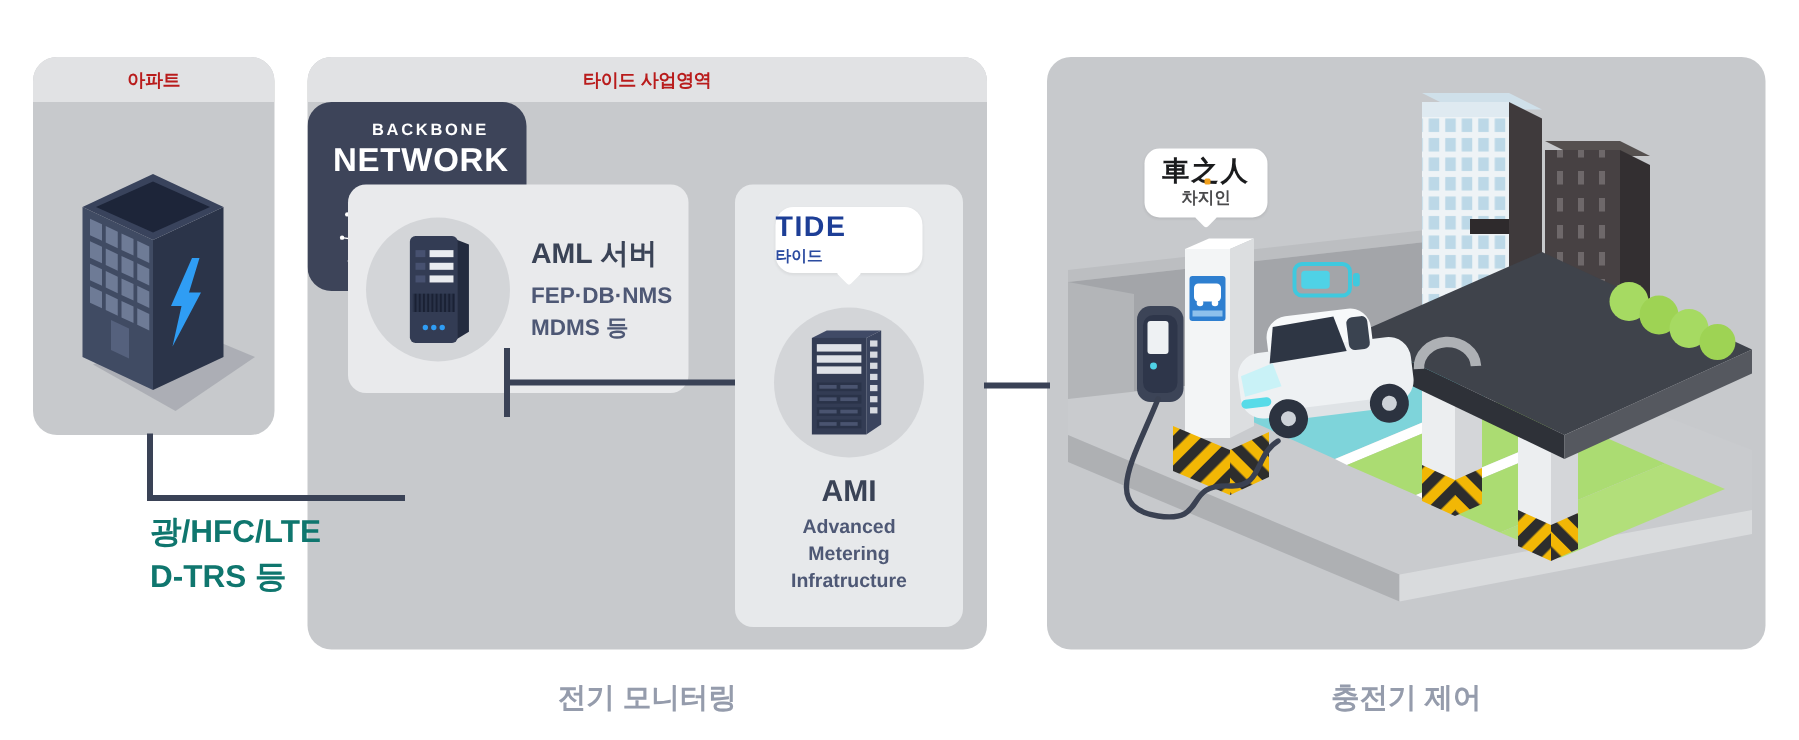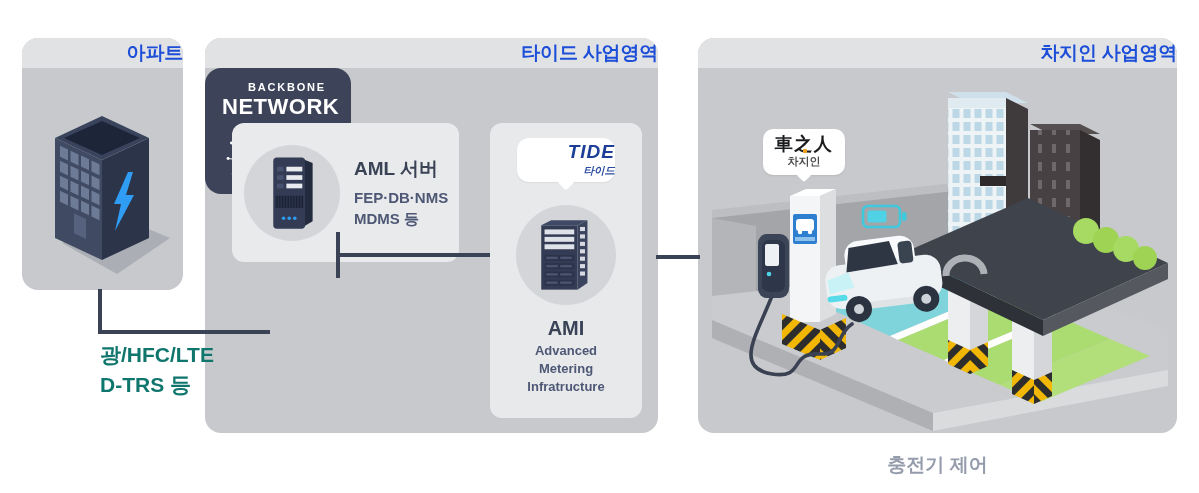--- a/index.html
+++ b/index.html
@@ -2,22 +2,22 @@
 <html><head>
 <meta charset="utf-8">
 <style>
   html,body{margin:0;padding:0;background:#fff;}
   *{box-sizing:border-box;}
   body{font-family:"Liberation Sans","DejaVu Sans",sans-serif;}
   .canvas{position:relative;width:1199px;height:493px;background:#ffffff;overflow:hidden;}
 
   
   .panel{position:absolute;border-radius:16px;overflow:hidden;background:#c7c9cc;}
-  .panel-header{height:30px;background:#e1e2e4;display:flex;align-items:center;justify-content:flex-end;
-    font-size:19px;font-weight:bold;color:#1d4ed8;letter-spacing:-0.2px;}
+  .panel-header{height:30px;background:#e1e2e4;display:flex;align-items:center;justify-content:center;
+    font-size:12px;font-weight:bold;color:#b91c1c;letter-spacing:-0.2px;}
   #panel-apartment{left:22px;top:38px;width:161px;height:252px;}
   #panel-tide{left:205px;top:38px;width:453px;height:395px;}
   #panel-chargein{left:698px;top:38px;width:479px;height:395px;}
   .panel-body{position:relative;width:100%;height:calc(100% - 30px);}
 
   
   .conn{position:absolute;background:#3a4256;z-index:6;}
 
   
   .caption{position:absolute;top:452px;font-size:19px;font-weight:bold;color:#959cac;text-align:center;}
@@ -29,21 +29,21 @@
   .inner-box{position:absolute;border-radius:12px;background:#e9eaec;}
   #aml-box{left:27px;top:55px;width:227px;height:139px;display:flex;align-items:center;}
   .circle-badge{border-radius:50%;background:#d3d5d8;display:flex;align-items:center;justify-content:center;flex:none;}
   #aml-circle{width:96px;height:96px;margin-left:12px;}
   .aml-text{margin-left:14px;}
   .aml-title{font-size:19px;font-weight:bold;color:#3a4356;margin-bottom:5px;}
   .aml-sub{font-size:15px;font-weight:bold;color:#4e5875;line-height:1.4;}
 
   #ami-box{left:285px;top:55px;width:152px;height:295px;background:#e7e9eb;display:flex;flex-direction:column;align-items:center;}
   .tide-bubble{margin-top:15px;width:98px;height:44px;background:#fff;border-radius:12px;position:relative;
-    display:flex;flex-direction:column;align-items:flex-end;justify-content:center;box-shadow:0 1px 2px rgba(0,0,0,.06);font-style:italic;}
+    display:flex;flex-direction:column;align-items:flex-start;justify-content:center;box-shadow:0 1px 2px rgba(0,0,0,.06);}
   .tide-bubble:after{content:"";position:absolute;left:50%;bottom:-6px;width:12px;height:12px;background:#fff;
     transform:translateX(-50%) rotate(45deg);border-radius:2px;}
   .tide-logo{font-size:19px;font-weight:800;color:#1d3e96;letter-spacing:1px;line-height:1;}
   .tide-sub{font-size:10.5px;font-weight:bold;color:#2b4ba0;margin-top:3px;}
   #ami-circle{width:100px;height:100px;margin-top:23px;}
   .ami-title{font-size:20px;font-weight:bold;color:#3a4356;margin-top:12px;}
   .ami-sub{font-size:13px;font-weight:bold;color:#4e5875;line-height:1.38;text-align:center;margin-top:2px;}
 
   #backbone-box{left:63px;top:239px;width:146px;height:126px;background:#3d4459;border-radius:16px;
     padding:13px 0 0 17px;z-index:7;}
@@ -248,23 +248,20 @@
               <circle cx="122" cy="13" r="6"></circle>
               <circle cx="129" cy="17" r="4.5"></circle>
               <rect x="110" y="15" width="23" height="7" rx="3.5"></rect>
             </g>
         </svg>
       </div>
     </div>
   </section>
 
   <section class="panel" id="panel-chargein">
-    <div class="panel-header">
-      <span>차지인 사업영역</span>
-    </div>
     <div class="panel-body">
       <svg class="scene-svg" width="479" height="365" viewBox="0 0 479 365">
         <defs>
           <pattern id="hazardA" width="14" height="14" patternUnits="userSpaceOnUse" patternTransform="rotate(45)">
             <rect width="14" height="14" fill="#f2b705"></rect>
               <rect width="7" height="14" fill="#2d2d2d"></rect>
           </pattern>
           <pattern id="hazardB" width="14" height="14" patternUnits="userSpaceOnUse" patternTransform="rotate(-45)">
             <rect width="14" height="14" fill="#f2b705"></rect>
               <rect width="7" height="14" fill="#2d2d2d"></rect>
@@ -386,15 +383,16 @@
   <div class="conn" style="left:336px;top:232px;width:4px;height:46px;"></div>
   <div class="conn" style="left:336px;top:253px;width:154px;height:4px;"></div>
   <div class="conn" style="left:98px;top:289px;width:4px;height:45px;"></div>
   <div class="conn" style="left:98px;top:330px;width:172px;height:4px;"></div>
   <div class="conn" style="left:656px;top:255px;width:44px;height:4px;"></div>
 
   <div class="link-label">
     <div>광/HFC/LTE</div>
     <div>D-TRS 등</div>
   </div>
+  <div class="caption" id="caption-tide">전기 모니터링</div>
   <div class="caption" id="caption-chargein">충전기 제어</div>
 
 </div>
 
 </body></html>

